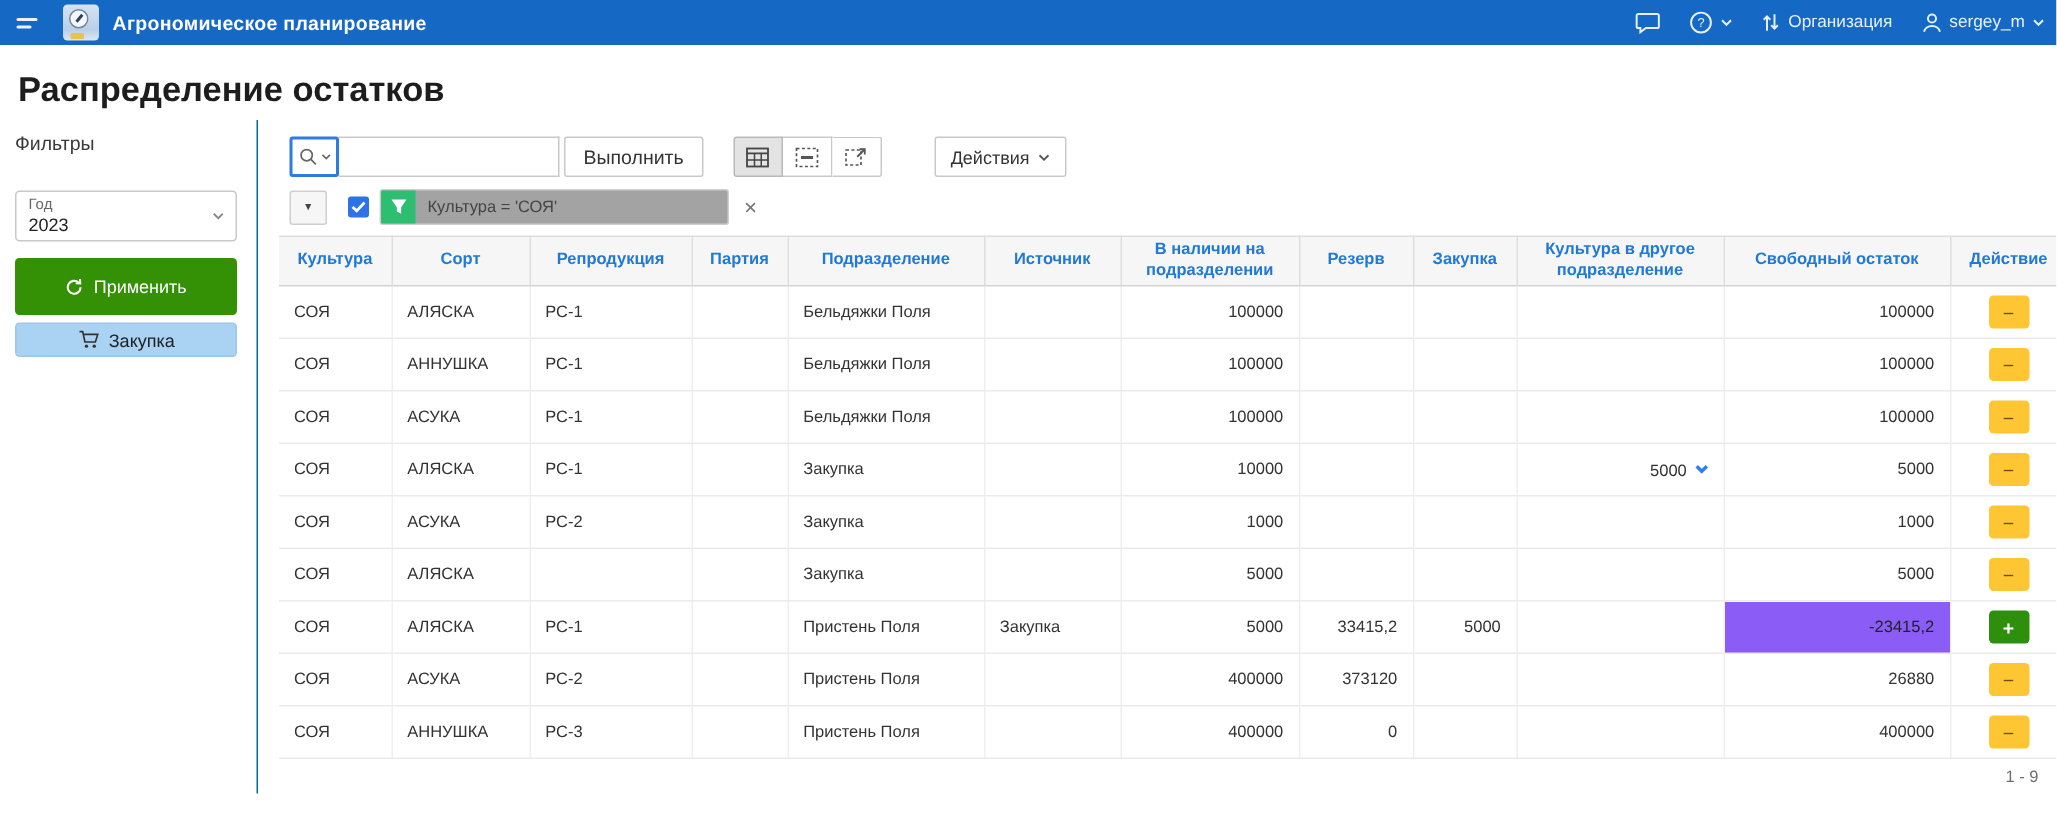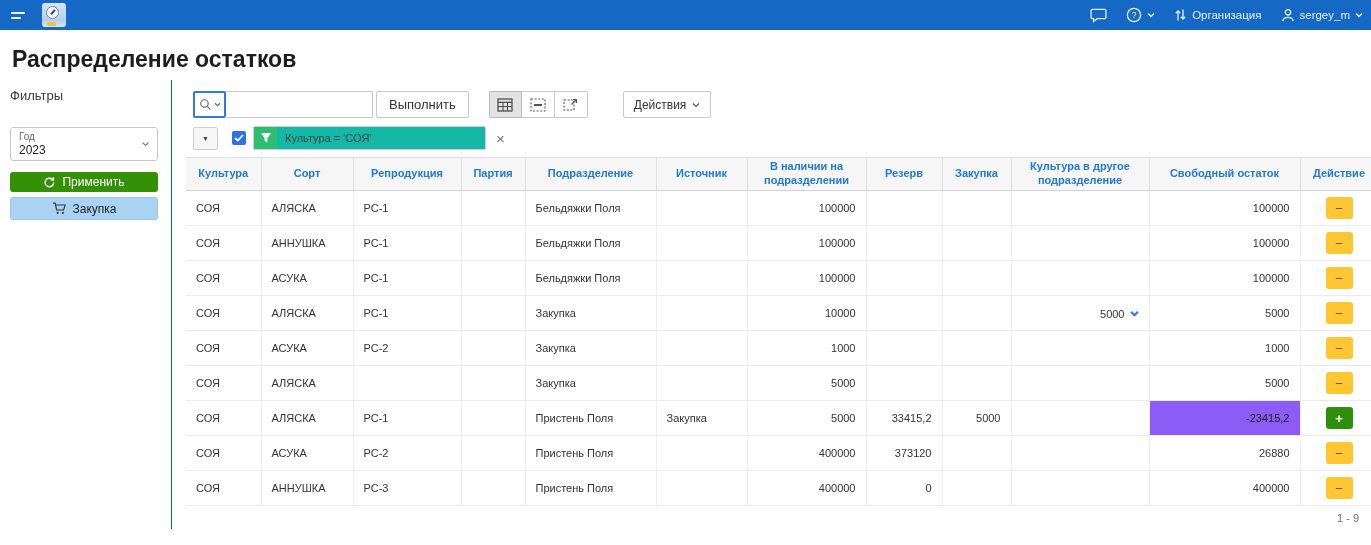--- a/index.html
+++ b/index.html
@@ -25,39 +25,39 @@
   
   .page-title{ font-size:23px; font-weight:600; color:#1d1d1d; padding:16px 0 0 12px; height:50px; }
   
   .content{ display:flex; height:449px; }
   .filters-panel{ width:172px; border-right:1px solid #0369a1; padding:8px 10px 0 10px; flex-shrink:0; }
   .filters-title{ font-size:13px; color:#3a3a3a; }
   .year-select{ margin-top:24px; width:148px; height:34px; border:1px solid #c8c8c8; border-radius:3px; background:#fff; position:relative; padding:3px 20px 18px 8px; cursor:pointer; }
   .year-select .lbl{ font-size:10px; color:#666; line-height:12px; }
   .year-select .val{ font-size:12px; color:#222; line-height:14px; }
   .year-select .chev{ position:absolute; right:7px; top:13px; }
-  .btn-apply{ margin-top:11px; width:148px; height:20px; border:none; border-radius:3px; background:#349004; color:#fff; font-size:12px; font-family:inherit; display:flex; align-items:center; justify-content:center; gap:6px; cursor:pointer; }
+  .btn-apply{ margin-top:11px; width:148px; height:38px; border:none; border-radius:3px; background:#349004; color:#fff; font-size:12px; font-family:inherit; display:flex; align-items:center; justify-content:center; gap:6px; cursor:pointer; }
   .btn-purchase{ margin-top:5px; width:148px; height:23px; border:1px solid #9cc6ec; border-radius:3px; background:#A9D2F3; color:#222; font-size:12px; font-family:inherit; display:flex; align-items:center; justify-content:center; gap:6px; cursor:pointer; }
   
   .main{ flex:1; overflow:hidden; padding-left:14px; }
   .toolbar{ margin-top:11px; margin-left:7px; display:flex; align-items:center; height:27px; }
   .search-icon-btn{ width:33px; height:27px; border:2px solid #2F7BE0; border-radius:2px; background:#fff; display:flex; align-items:center; justify-content:center; gap:2px; cursor:pointer; }
   .search-input{ width:147px; height:27px; border:1px solid #c9c9c9; border-left:none; font-family:inherit; font-size:12px; padding:0 6px; outline:none; }
   .btn-execute{ height:27px; margin-left:3px; border:1px solid #c9c9c9; border-radius:2px; background:#fff; color:#333; font-size:13px; font-family:inherit; padding:0 12px; cursor:pointer; }
   .view-group{ display:flex; margin-left:20px; }
   .view-btn{ width:33px; height:27px; background:#fff; border:1px solid #c9c9c9; border-left:none; display:flex; align-items:center; justify-content:center; cursor:pointer; }
   .view-btn:first-child{ border-left:1px solid #c9c9c9; border-radius:2px 0 0 2px; }
   .view-btn:last-child{ border-radius:0 2px 2px 0; }
   .view-btn.active{ background:#e3e3e3; border-color:#b9b9b9; }
   .btn-actions{ height:27px; margin-left:35px; border:1px solid #c9c9c9; border-radius:2px; background:#fff; color:#333; font-size:12px; font-family:inherit; padding:0 10px; display:flex; align-items:center; gap:6px; cursor:pointer; }
   
   .filter-row{ margin-top:8px; margin-left:7px; display:flex; align-items:center; height:24px; }
   .dd-btn{ width:25px; height:23px; border:1px solid #cfcfcf; border-radius:2px; background:#f6f6f6; color:#444; font-size:7px; cursor:pointer; display:flex; align-items:center; justify-content:center; }
   .chk{ width:14px; height:14px; margin-left:14px; border-radius:2px; background:#2D72E8; display:flex; align-items:center; justify-content:center; cursor:pointer; }
-  .filter-chip{ margin-left:7px; width:233px; height:24px; border:1px solid #cfcfcf; border-radius:2px; background:#14b8a6; display:flex; align-items:center; overflow:hidden; cursor:pointer; }
+  .filter-chip{ margin-left:7px; width:233px; height:24px; border:1px solid #cfcfcf; border-radius:2px; background:#a3a3a3; display:flex; align-items:center; overflow:hidden; cursor:pointer; }
   .funnel-box{ width:23px; height:24px; background:#2EBE71; display:flex; align-items:center; justify-content:center; flex-shrink:0; }
   .filter-chip .txt{ font-size:11px; color:#444; padding-left:8px; white-space:nowrap; }
   .chip-close{ margin-left:10px; color:#777; font-size:15px; cursor:pointer; line-height:1; }
   
   table.grid{ margin-top:7px; border-collapse:collapse; table-layout:fixed; width:1192px; }
   .grid th{ height:33px; background:#f6f6f6; color:#2079D6; font-size:11px; font-weight:700; text-align:center; vertical-align:middle; border-top:1px solid #dedede; border-bottom:1px solid #d5d5d5; border-right:1px solid #dedede; padding:2px 4px; line-height:1.25; cursor:pointer; }
   .grid td{ height:35px; font-size:11px; color:#333; border-bottom:1px solid #ebebeb; border-right:1px solid #efefef; padding:0 10px; background:#fff; white-space:nowrap; overflow:hidden; }
   .grid td.num{ text-align:right; }
   .grid td.neg{ background:#8b5cf6; color:#222; }
   .grid td.c-action{ text-align:center; padding:0; }
@@ -74,20 +74,21 @@
 <div class="topbar">
   <div class="hamburger">
       <i></i>
       <i></i>
     </div>
   <div class="logo">
     <div class="dial"></div>
       <div class="needle"></div>
       <div class="base"></div>
   </div>
+  <div class="app-title">Агрономическое планирование</div>
   <div class="topbar-right">
     <span class="tb-item">
       <svg width="17" height="15" viewBox="0 0 17 15">
           <path d="M2.2 1.3 h12.6 a1.1 1.1 0 0 1 1.1 1.1 v7.2 a1.1 1.1 0 0 1 -1.1 1.1 h-7.6 l-3.6 2.8 v-2.8 h-1.4 a1.1 1.1 0 0 1 -1.1 -1.1 v-7.2 a1.1 1.1 0 0 1 1.1 -1.1 Z" fill="none" stroke="#e6f0fb" stroke-width="1.3"></path>
         </svg>
     </span>
     <span class="tb-item">
       <svg width="16" height="16" viewBox="0 0 16 16">
           <circle cx="8" cy="8" r="6.6" fill="none" stroke="#e6f0fb" stroke-width="1.3"></circle>
           <text x="8" y="11" font-size="8.5" fill="#e6f0fb" text-anchor="middle" font-family="Liberation Sans,sans-serif">?</text>

